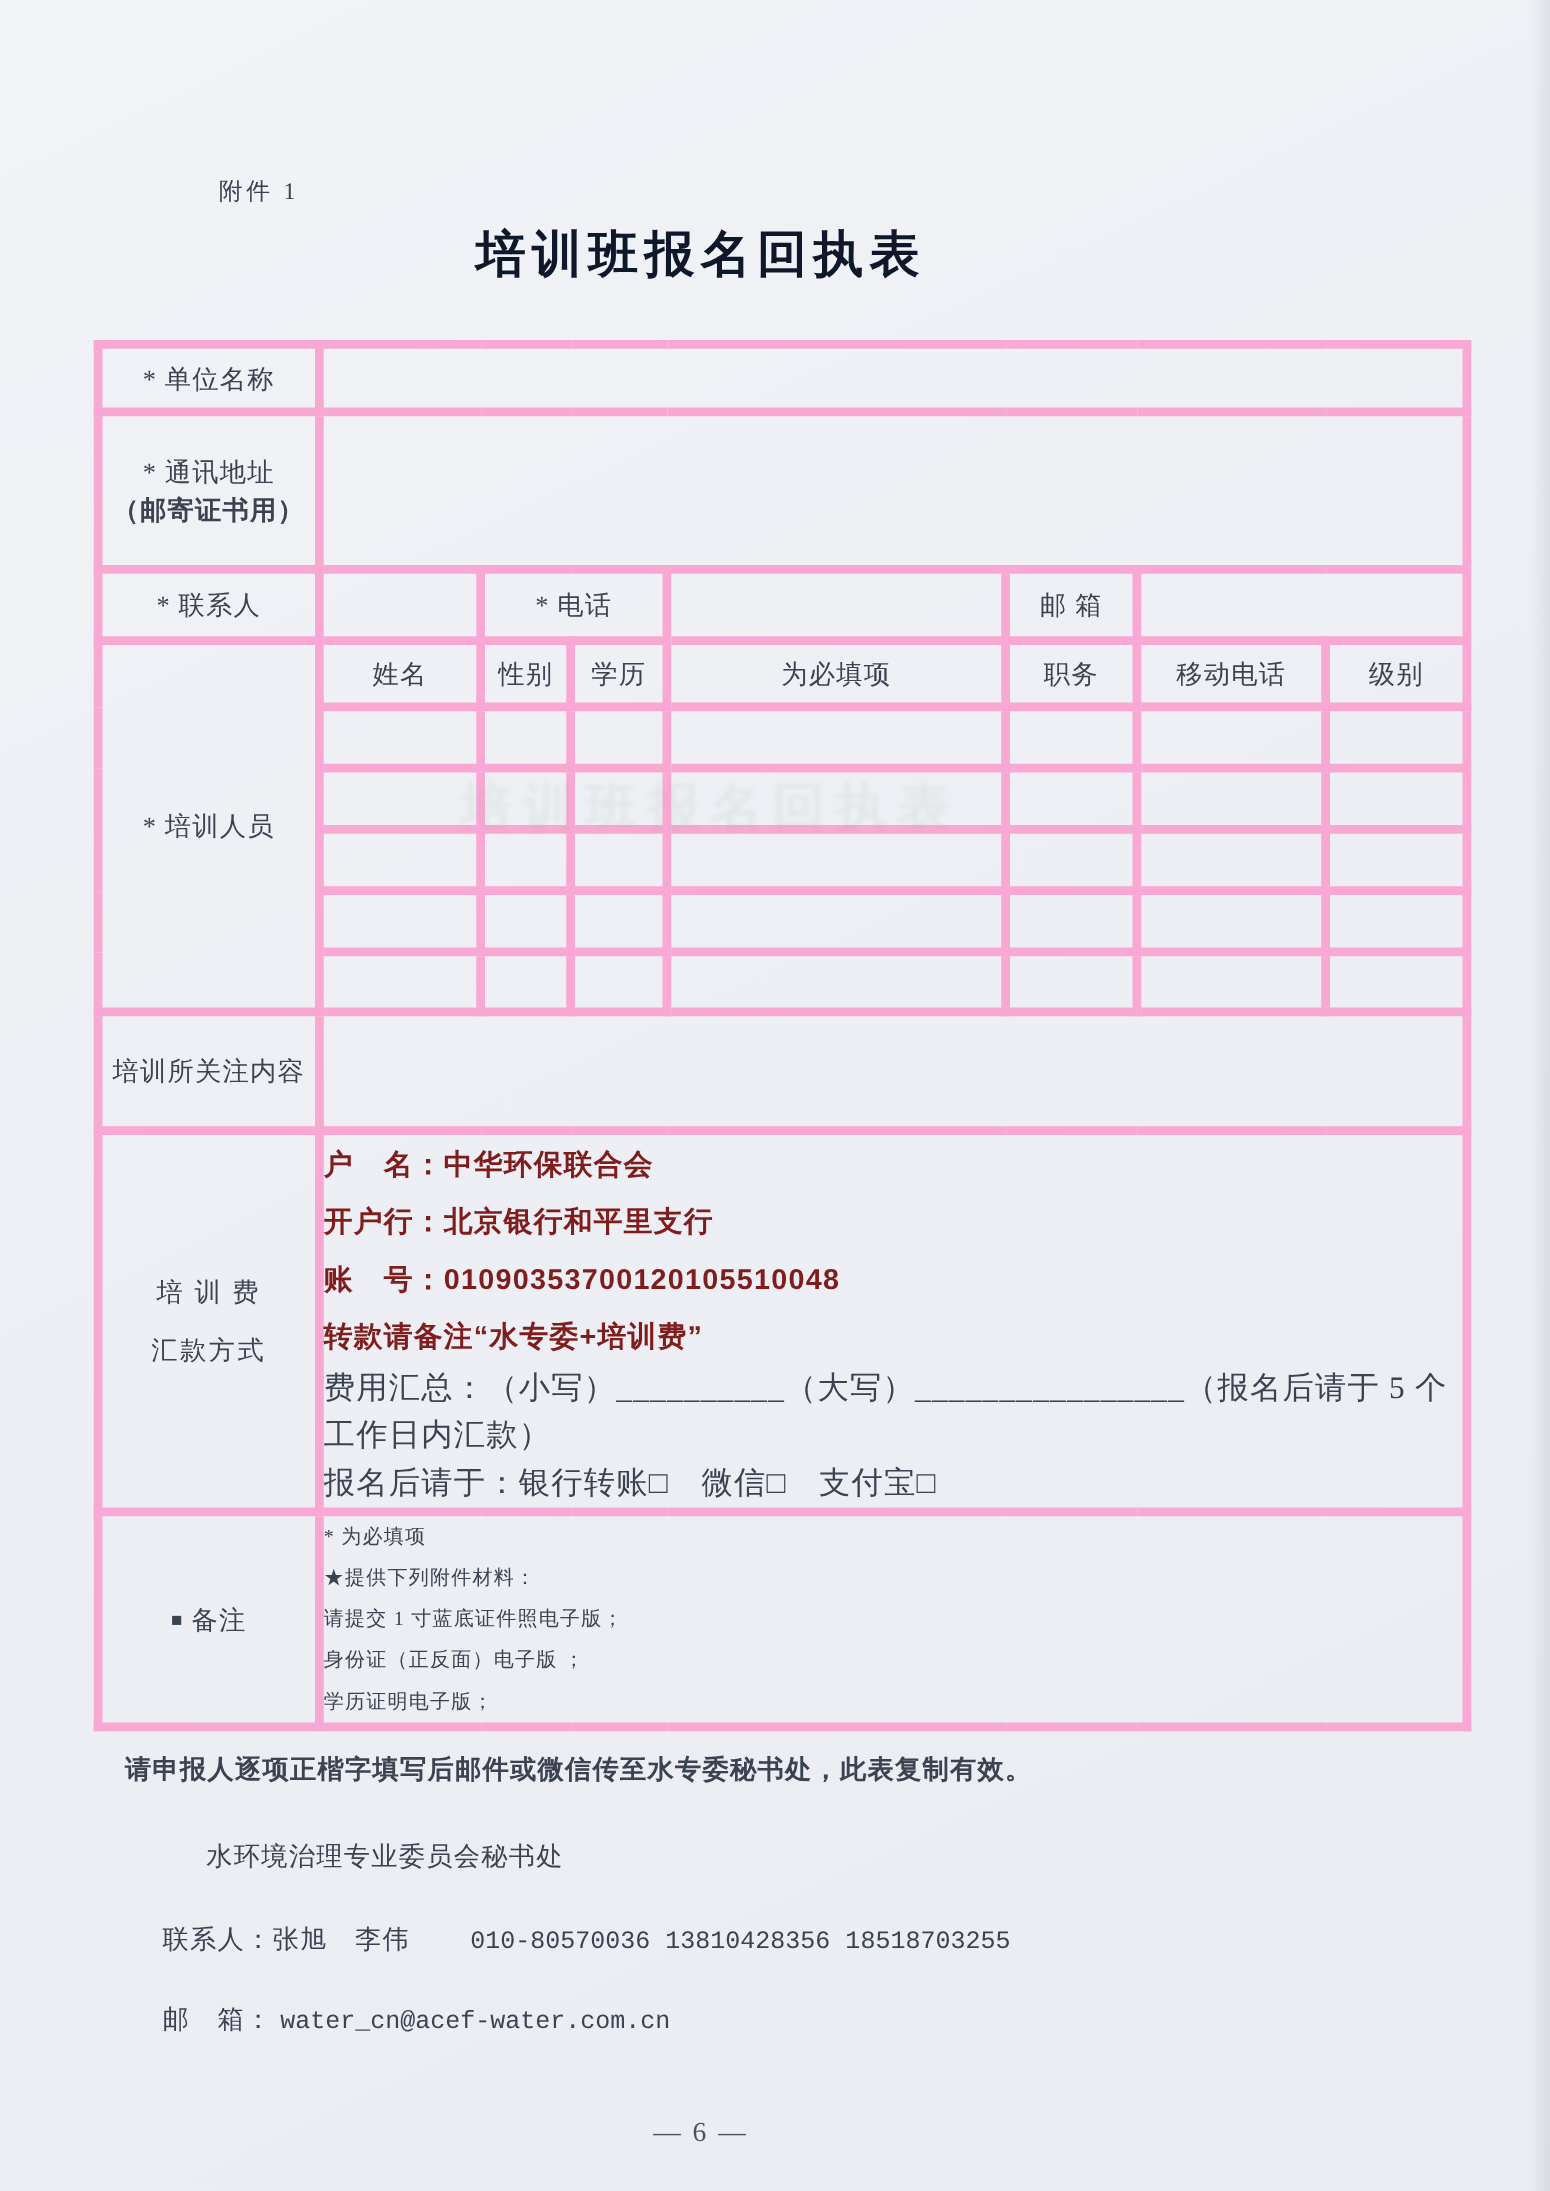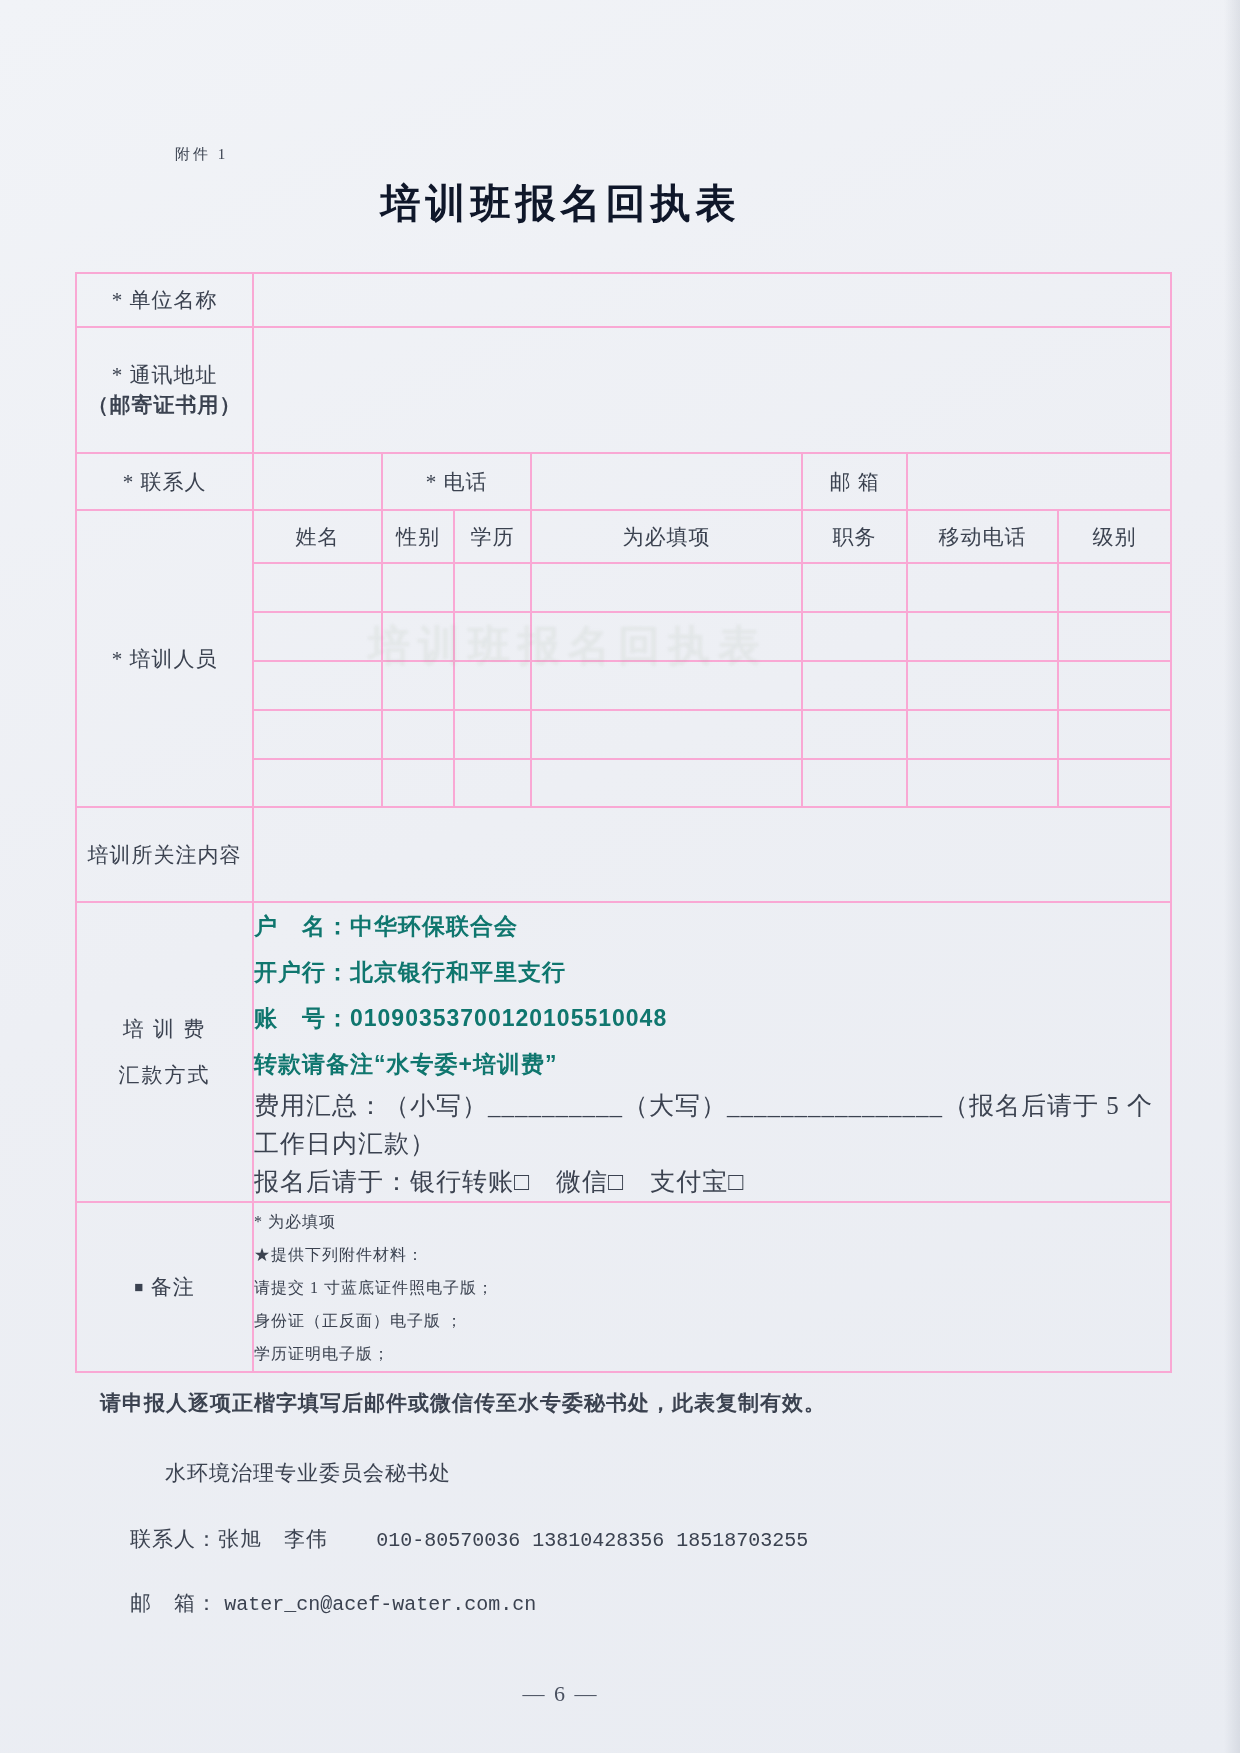--- a/index.html
+++ b/index.html
@@ -11,41 +11,41 @@
     position:relative;
     overflow:hidden;
   }
   .scan-edge{
     position:absolute;top:0;right:0;width:16px;height:100%;
     background:linear-gradient(to right,rgba(90,100,120,0),rgba(90,100,120,0.12));
     pointer-events:none;
   }
   .attachment{
     padding-top:140px;margin-left:175px;
-    font-size:15px;line-height:28px;letter-spacing:3px;
+    font-size:19px;line-height:28px;letter-spacing:3px;
   }
   .title{
     width:1095px;margin:10px 0 0 13px;
     font-size:40px;line-height:52px;font-weight:bold;
     letter-spacing:5px;text-align:center;color:#0f172a;
   }
   .ghost{
     position:absolute;top:618px;left:368px;
     font-size:42px;font-weight:bold;letter-spacing:8px;
     color:rgba(140,160,130,0.10);
     filter:blur(1.5px);
     pointer-events:none;
   }
   table.form{
     margin:42px 0 0 75px;width:1095px;
     border-collapse:collapse;table-layout:fixed;
     border:2px solid #4e5663;
   }
   table.form td{
-    border:2px solid #f9a8d4;
+    border:7px solid #f9a8d4;
     padding:0;vertical-align:middle;
     font-size:21px;
   }
   td.lbl{text-align:center;letter-spacing:1px;}
   td.blank{background:transparent;}
   tr.h54{height:54px;}
   tr.h126{height:126px;}
   tr.h57{height:57px;}
   tr.h53{height:53px;}
   tr.h49{height:49px;}
@@ -54,21 +54,21 @@
   tr.h282{height:282px;}
   tr.h170{height:170px;}
   td.addr div{line-height:30px;}
   td.addr div + div{font-weight:bold;}
   td.feelbl div{line-height:30px;letter-spacing:2px;}
   td.feelbl div + div{margin-top:16px;}
   td.fee{vertical-align:top;padding:10px 6px 0 14px;}
   .fee-b{
     font-family:"Liberation Sans","DejaVu Sans",sans-serif;
     font-weight:bold;font-size:23px;line-height:46px;
-    letter-spacing:1px;color:#0f766e;
+    letter-spacing:1px;color:#7f1d1d;
   }
   .fee-r{font-size:25px;line-height:38px;letter-spacing:1px;}
   td.remarks{vertical-align:top;padding:5px 6px 0 12px;}
   .remark-line{font-size:16px;line-height:33px;letter-spacing:1px;}
   .bullet{font-size:15px;position:relative;top:-2px;}
   .footer-note{margin:16px 0 0 100px;font-size:21px;letter-spacing:1px;font-weight:bold;}
   .footer-org{margin:42px 0 0 165px;font-size:21px;letter-spacing:1px;}
   .footer-contacts{margin:38px 0 0 130px;font-size:21px;letter-spacing:1px;}
   .footer-email{margin:36px 0 0 130px;font-size:21px;letter-spacing:1px;}
   .mono{

